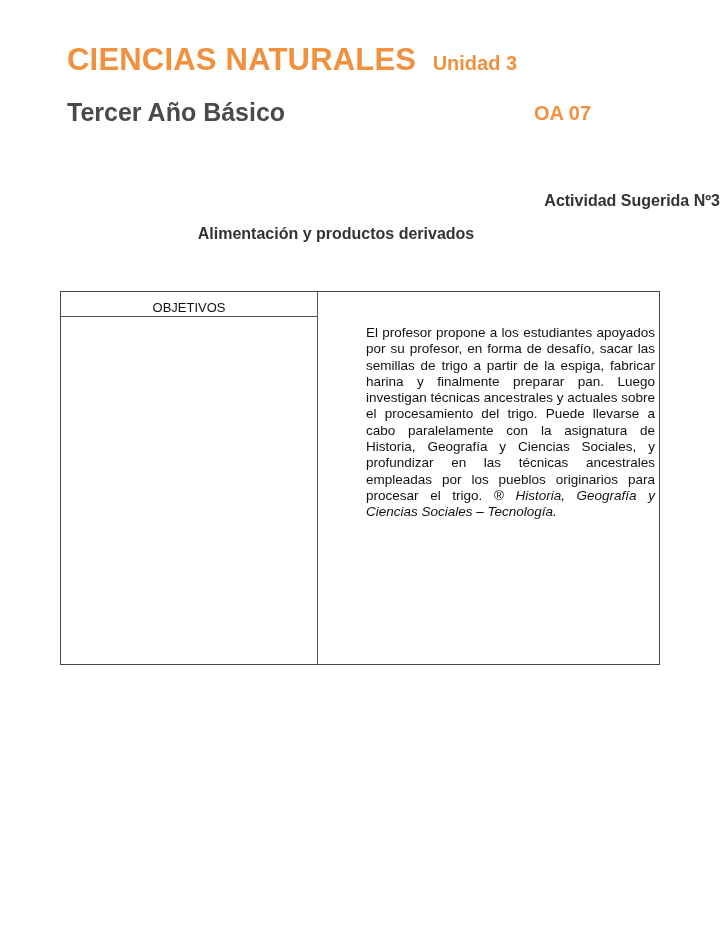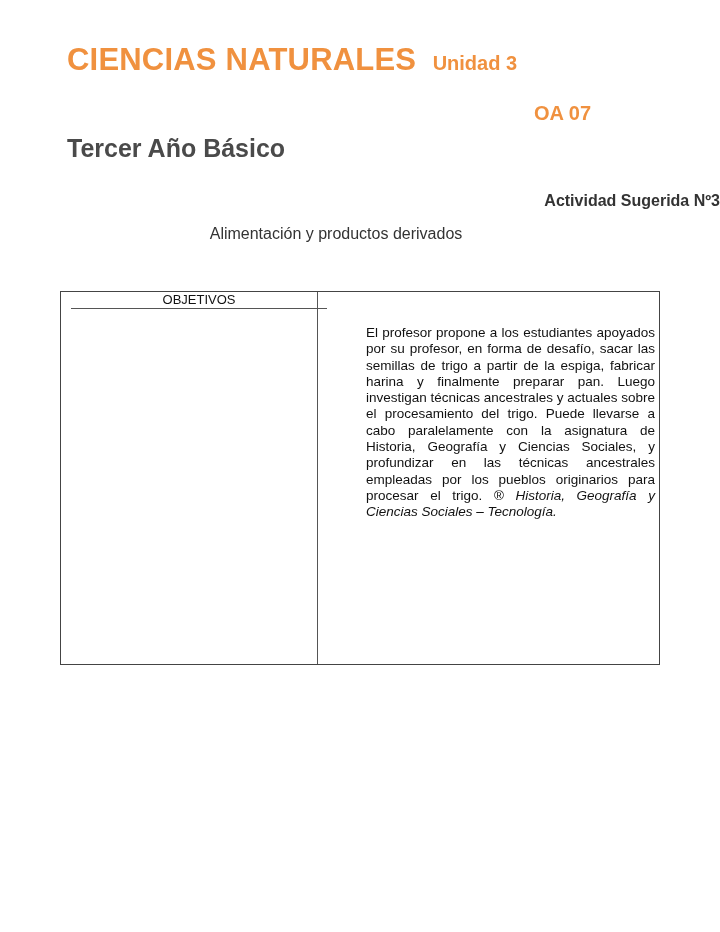--- a/index.html
+++ b/index.html
@@ -1,26 +1,26 @@
 <!DOCTYPE html>
 <html><head>
   <meta charset="utf-8">
   <style>
     html, body { margin: 0; padding: 0; background: #ffffff; }
     body { width: 720px; height: 932px; position: relative; overflow: hidden; font-family: "Liberation Sans", sans-serif; color: #000; }
     .title { position: absolute; left: 67px; top: 42px; color: #f0913f; font-weight: bold; white-space: nowrap; }
     .title .main { font-size: 31px; letter-spacing: 0.2px; margin-top: 29px; }
     .title .unit { font-size: 20px; margin-left: 12px; }
-    .grade { position: absolute; left: 67px; top: 98px; font-size: 25px; font-weight: bold; color: #4a4a4a; margin-top: 36px; }
+    .grade { position: absolute; left: 67px; top: 98px; font-size: 25px; font-weight: bold; color: #4a4a4a; }
     .oa { position: absolute; left: 534px; top: 102px; font-size: 20px; font-weight: bold; color: #f0913f; }
     .act-title { position: absolute; left: 0; width: 720px; text-align: right; top: 192px; font-size: 16px; font-weight: bold; color: #333; }
-    .act-sub { position: absolute; left: 0; width: 672px; text-align: center; top: 225px; font-size: 16px; font-weight: normal; color: #333; }
+    .act-sub { position: absolute; left: 0; width: 672px; text-align: center; top: 225px; font-size: 16px; font-weight: bold; color: #333; }
     .tbl { position: absolute; left: 60px; top: 291px; width: 600px; height: 374px; border: 1px solid #444; box-sizing: border-box; }
     .hdr { position: absolute; top: 0; height: 16px; border-bottom: 1px solid #555; font-size: 13px; text-align: center; line-height: 16px; color: #111; }
-    .hdr.left { left: 10px; width: 256px; }
+    .hdr.left { left: 0; width: 256px; margin-top: 8px; }
     .hdr.right { left: 257px; width: 341px; font-weight: bold; }
     .vdiv { position: absolute; left: 256px; top: 0; width: 1px; height: 372px; background: #555; }
     .obj-main { position: absolute; left: 6px; top: 18px; width: 246px; font-family: "DejaVu Sans", sans-serif; font-weight: bold; font-size: 12.5px; line-height: 16px; color: #111; }
     .obj-sec { position: absolute; left: 6px; top: 174px; width: 246px; font-size: 12px; line-height: 15px; color: #444; }
     .desc { position: absolute; left: 305px; top: 33px; width: 289px; font-size: 13.5px; line-height: 16.3px; text-align: justify; color: #111; }
     .desc em { font-style: italic; }
   </style>
 </head>
 <body>
 

